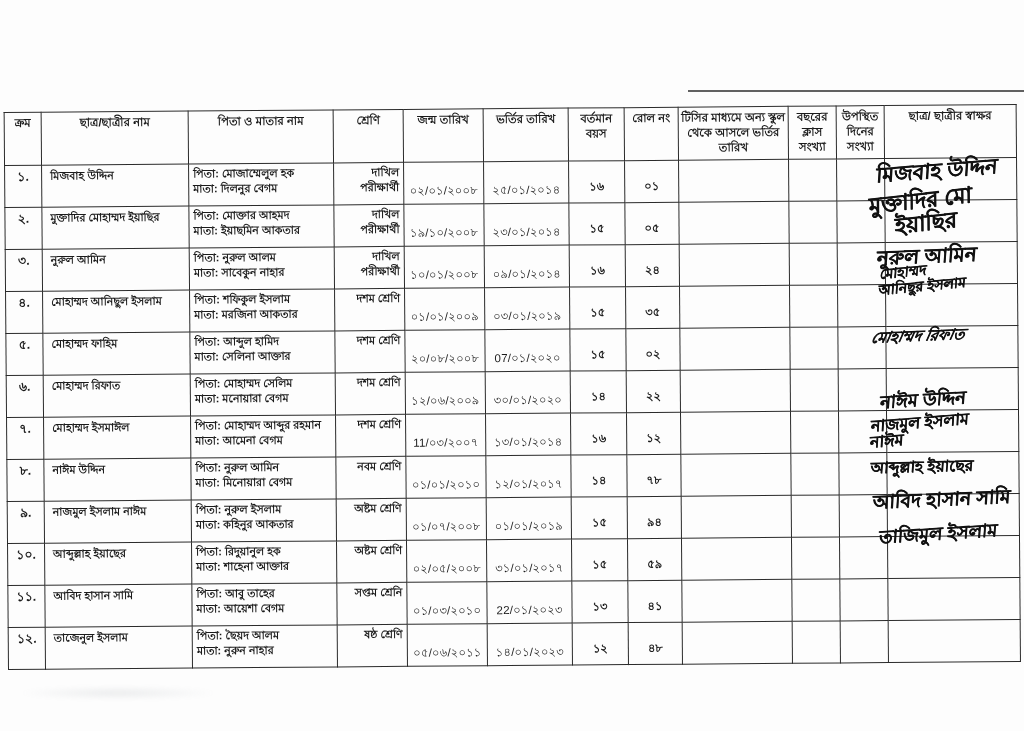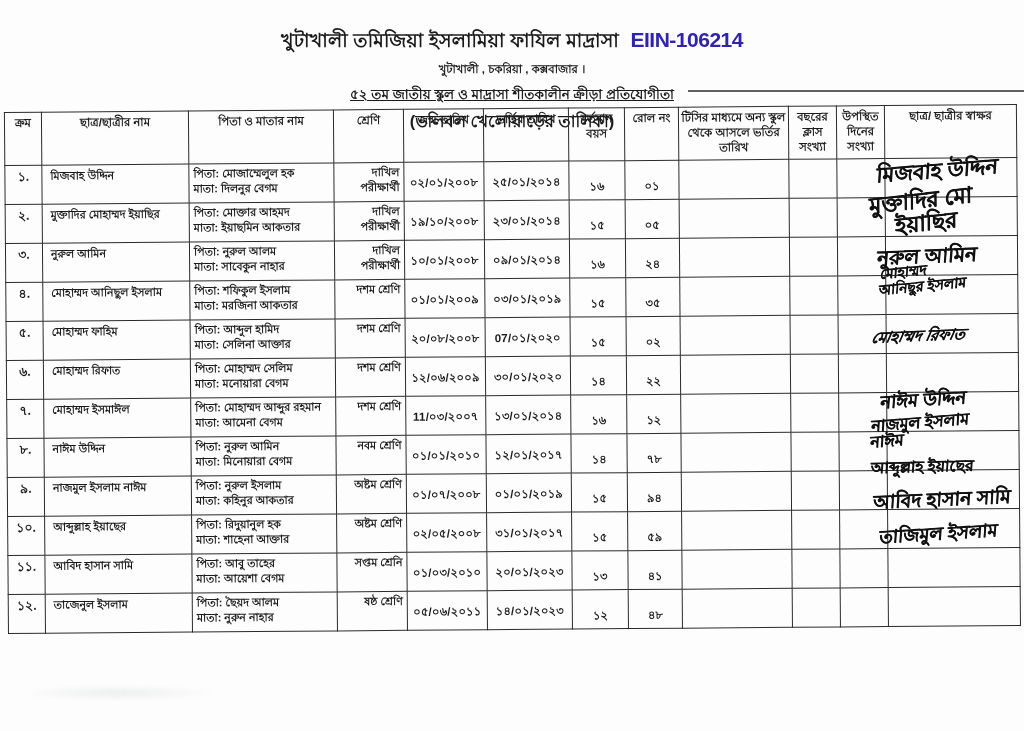--- a/index.html
+++ b/index.html
@@ -32,21 +32,21 @@
   th, td { border: 1.5px solid #2b2b2b; vertical-align: top; overflow: hidden; }
   thead th {
     height: 53px; font-size: 11.5px; font-weight: bold;
     padding: 3px 2px; text-align: center; line-height: 1.32;
   }
   tbody td { height: 33.2px; font-size: 11px; font-weight: 600; padding: 2px 4px; }
   .c-serial { text-align: center; font-size: 12.5px; font-weight: bold; }
   .c-name   { text-align: left; padding-left: 8px; }
   .c-parents div { line-height: 1.4; white-space: nowrap; }
   .c-class  { text-align: right; line-height: 1.35; }
-  .c-date   { text-align: center; font-weight: bold; font-size: 11.5px; letter-spacing: 0.2px; padding-top: 12px; }
+  .c-date   { text-align: center; font-weight: normal; font-size: 11.5px; letter-spacing: 0.2px; padding-top: 20px; }
   .c-num    { text-align: center; font-weight: bold; font-size: 11.5px; padding-top: 17px; }
   
   .sig-overlay { position: absolute; top: 0; left: 0; width: 100%; height: 100%; pointer-events: none; }
   .sig {
     position: absolute; font-weight: 700; color: #111;
     text-shadow: 0.4px 0.3px 0 #111;
     white-space: nowrap; line-height: 1.0;
   }
   .sig span { display: block; }
   .sig-1  { top: 55px;  left: 872px; font-size: 21px; transform: rotate(-4deg) skewX(-8deg); }
@@ -59,29 +59,20 @@
   .sig-9  { top: 310px; left: 864px; font-size: 16px; transform: rotate(-4deg) skewX(-8deg); line-height: 1.0; }
   .sig-10 { top: 354px; left: 864px; font-size: 15.5px; transform: rotate(-1deg) skewX(-6deg); }
   .sig-11 { top: 385px; left: 866px; font-size: 19px; transform: rotate(-2deg) skewX(-6deg); }
   .sig-12 { top: 420px; left: 872px; font-size: 18px; transform: rotate(-3deg) skewX(-8deg); }
 </style>
 </head>
 <body>
 
 <div class="page">
 
-  <div class="doc-header">
-    <div class="title-line">
-      <span>খুটাখালী তমিজিয়া ইসলামিয়া ফাযিল মাদ্রাসা</span>
-      <span class="eiin" style="color: rgb(46, 34, 184);">EIIN-106214</span>
-    </div>
-    <div class="address">খুটাখালী , চকরিয়া , কক্সবাজার ।</div>
-    <div class="event">৫২ তম জাতীয় স্কুল ও মাদ্রাসা শীতকালীন ক্রীড়া প্রতিযোগীতা</div>
-    <div class="list-title">(ভলিবল খেলোয়াড়ের তালিকা)</div>
-  </div>
 
   <div class="stray-line"></div>
   <div class="smudge"></div>
 
   <div class="table-wrap">
     <table>
       <colgroup>
         <col style="width:37px">
           <col style="width:147px">
           <col style="width:145px">
@@ -284,21 +275,21 @@
   </tr>
           <tr>
     <td class="c-serial">১১.</td>
     <td class="c-name">আবিদ হাসান সামি</td>
     <td class="c-parents">
       <div>পিতা: আবু তাহের</div>
       <div>মাতা: আয়েশা বেগম</div>
     </td>
     <td class="c-class">সপ্তম শ্রেনি</td>
     <td class="c-date">০১/০৩/২০১০</td>
-    <td class="c-date">২০/০১/২০২৩</td>
+    <td class="c-date">22/০১/২০২৩</td>
     <td class="c-num">১৩</td>
     <td class="c-num">৪১</td>
     <td class="c-empty"></td>
     <td class="c-empty"></td>
     <td class="c-empty"></td>
     <td class="c-empty"></td>
   </tr>
           <tr>
     <td class="c-serial">১২.</td>
     <td class="c-name">তাজেনুল ইসলাম</td>

